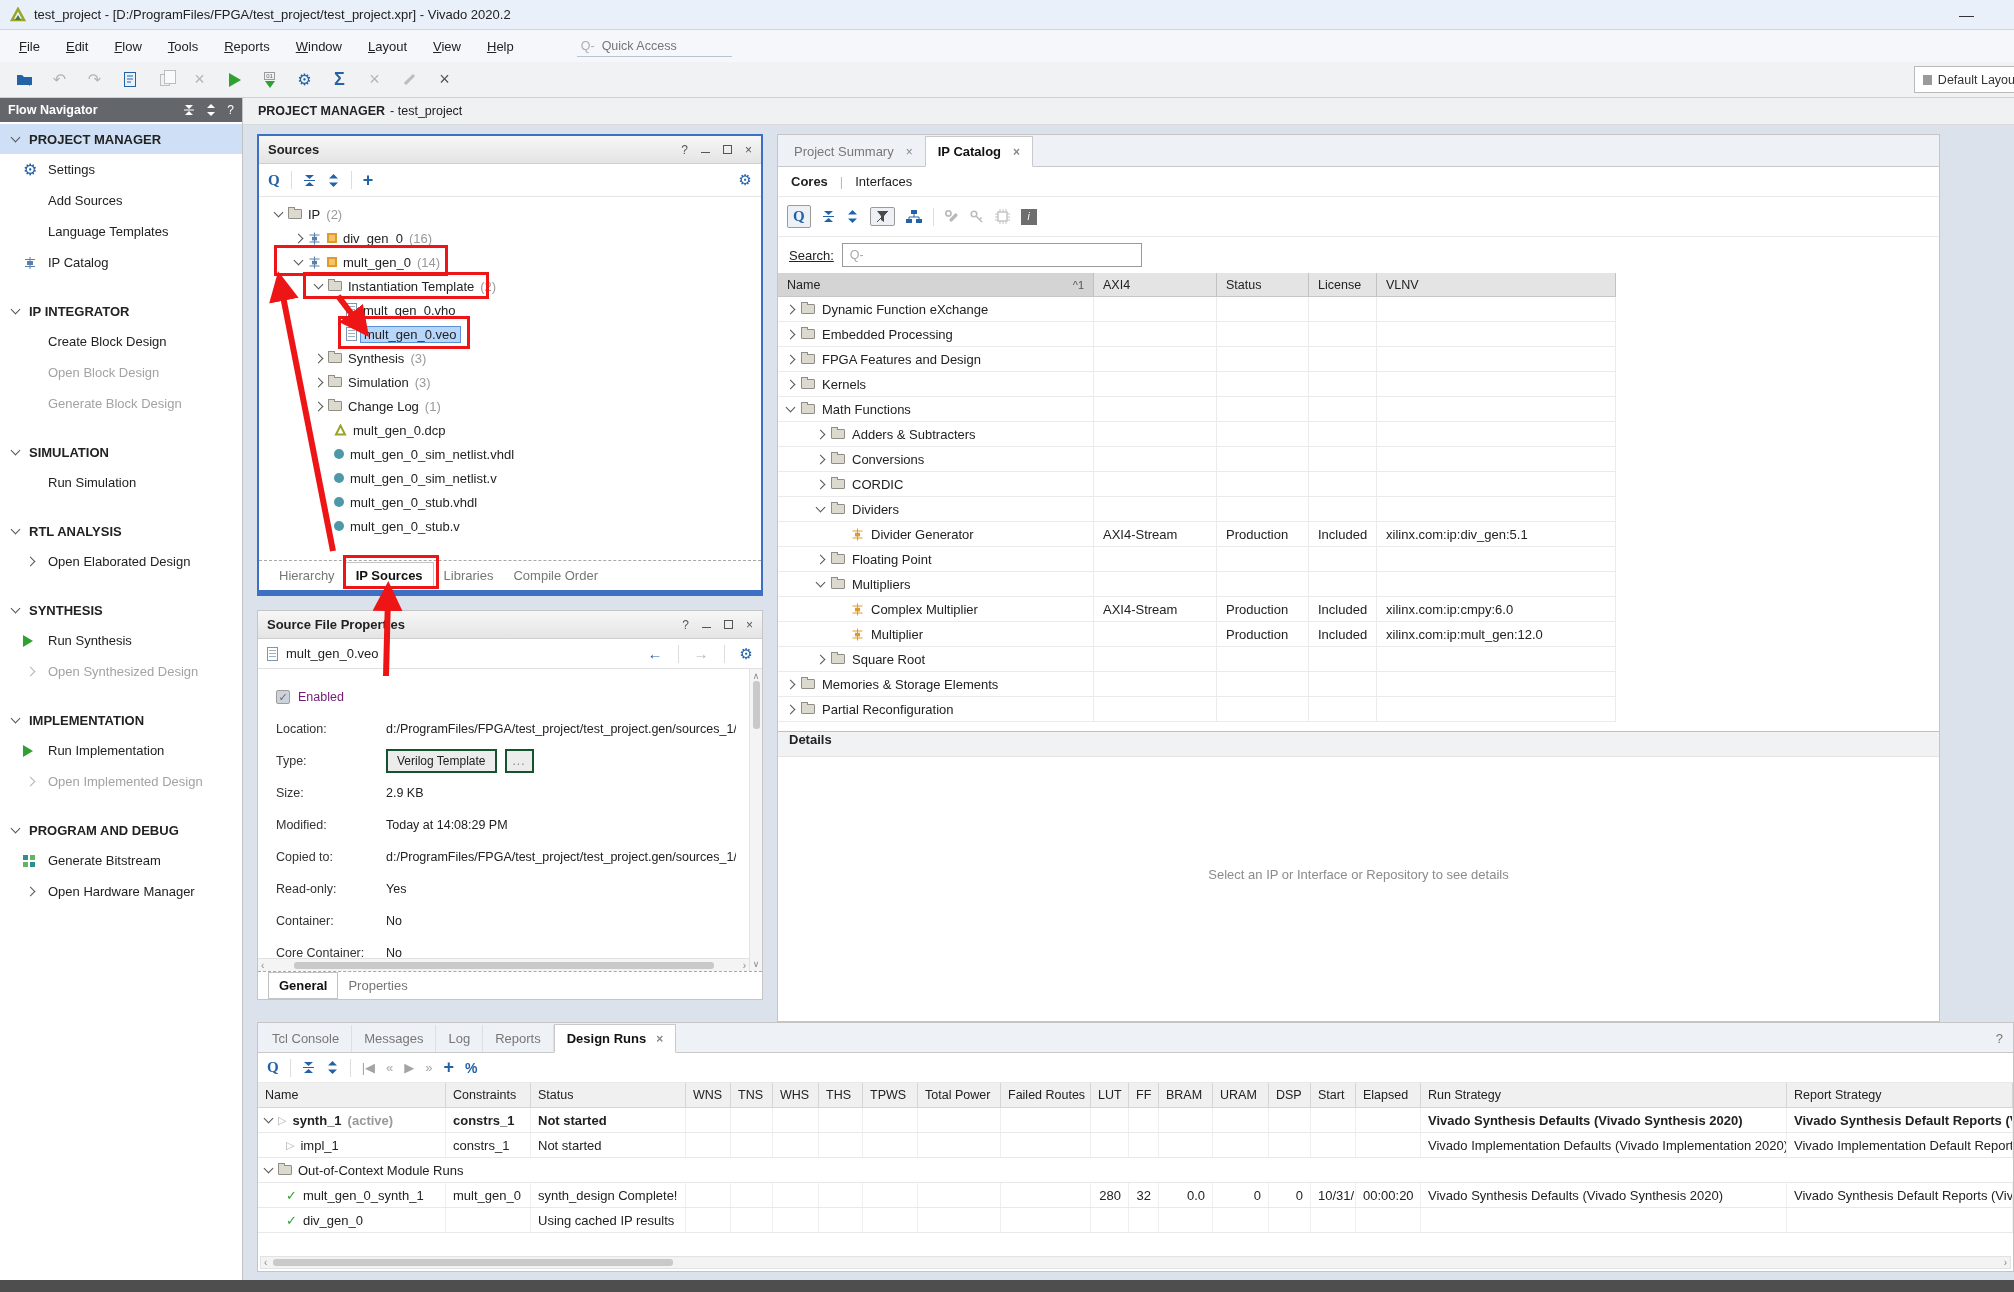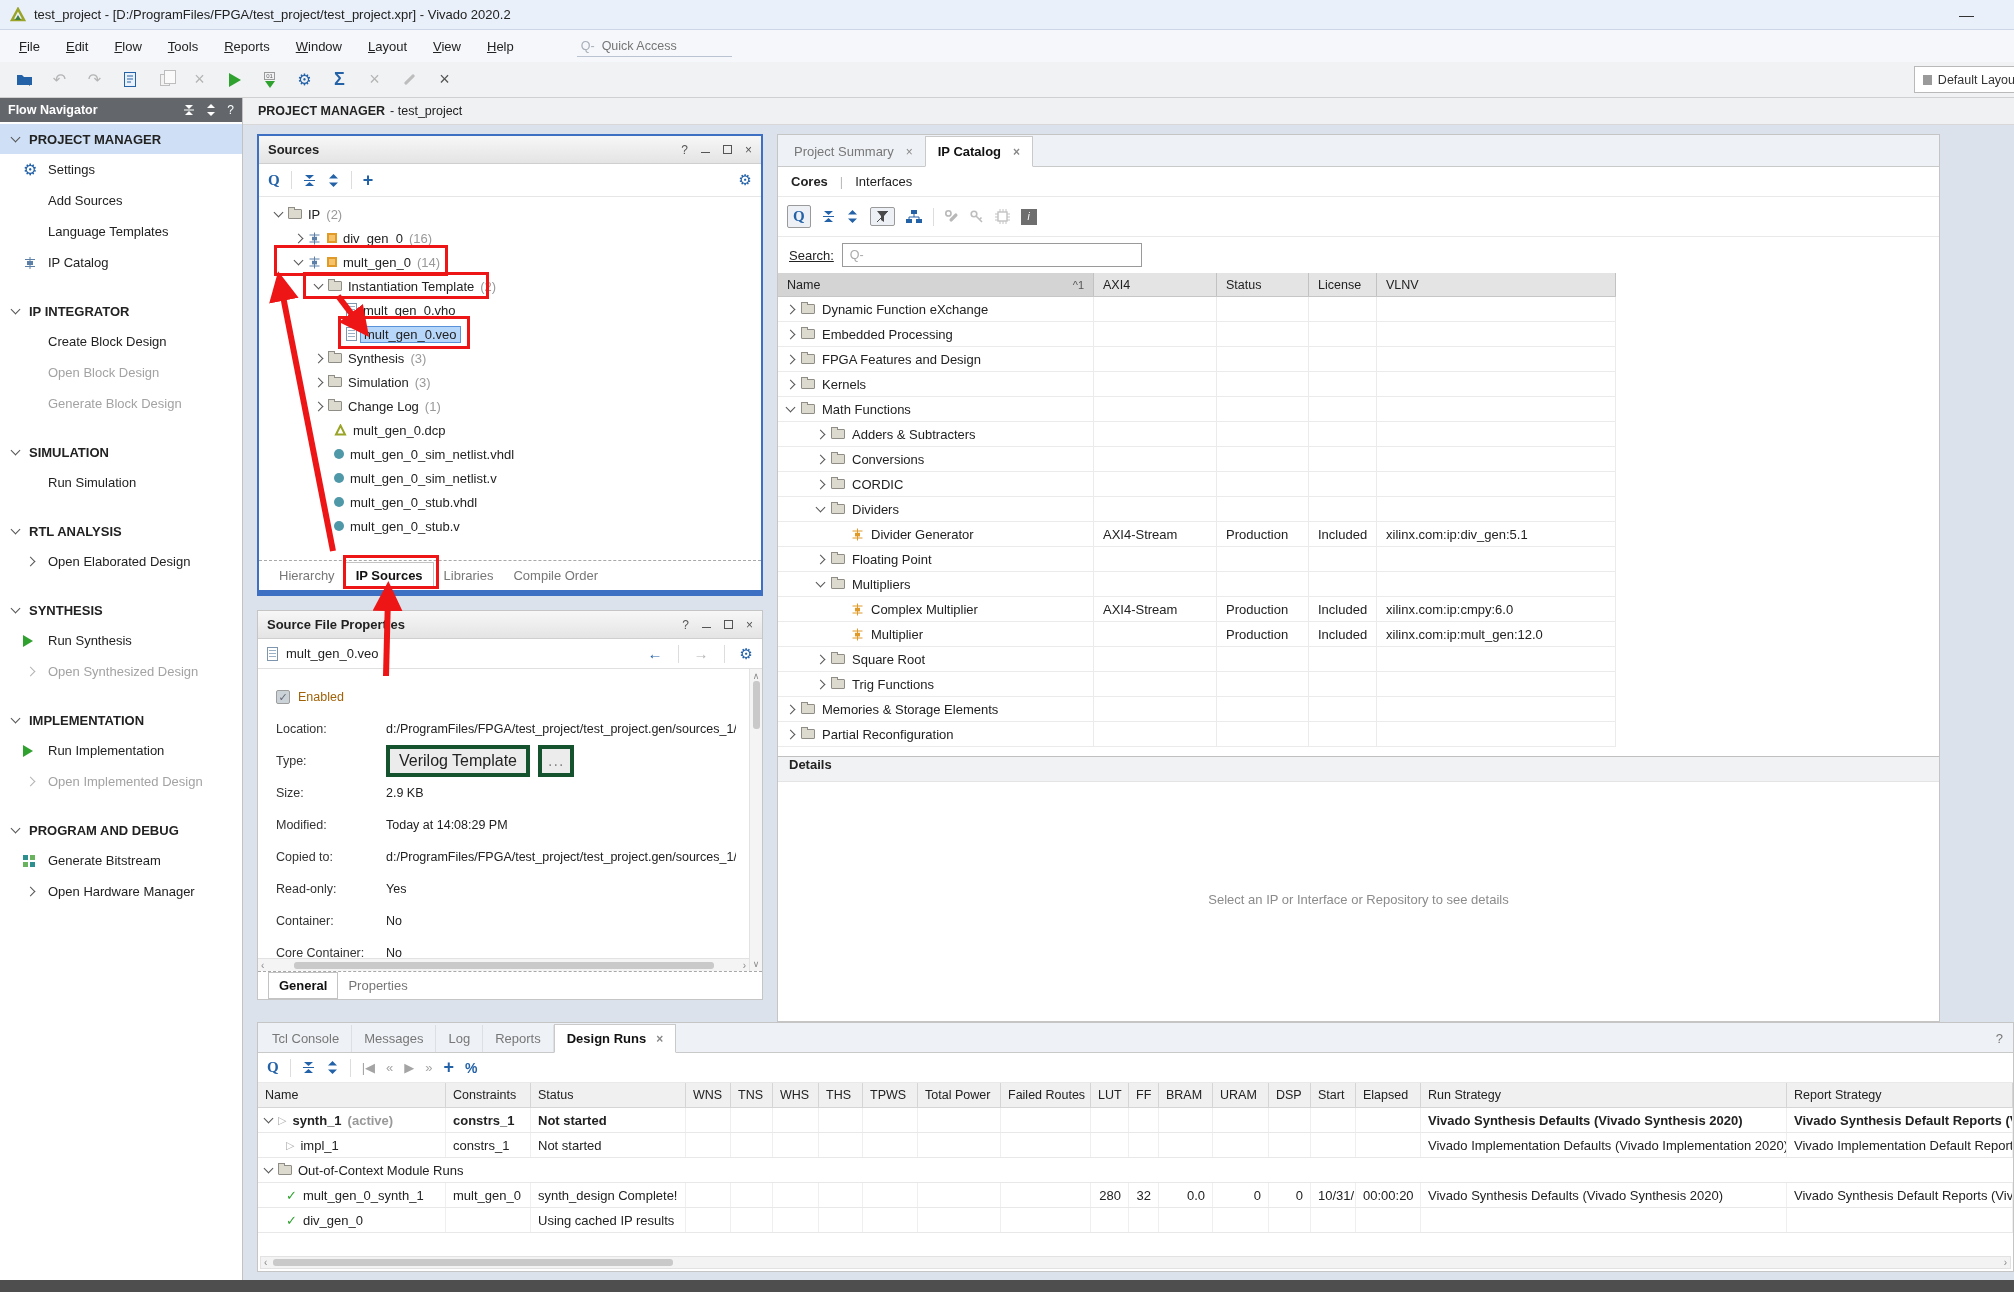--- a/index.html
+++ b/index.html
@@ -81,22 +81,22 @@
   .props{left:257px;top:610px;width:506px;height:390px}
   .frow{height:30px;border-bottom:1px solid #e0e0e0;display:flex;align-items:center;padding:0 9px;gap:8px;flex:none}
   .frow .fic{margin-left:auto;display:flex;gap:15px;align-items:center;font-size:15px}
   .bluearr{color:#2462a8;font-weight:bold}
   .gryarr{color:#b5b5b5;font-weight:bold}
   .pbody{flex:1;position:relative;padding:12px 0 0 18px;overflow:hidden}
   .prow{height:32px;display:flex;align-items:center;font-size:12.5px}
   .plab{width:110px;flex:none;color:#333}
   .pval{white-space:nowrap;overflow:hidden;width:350px}
   .cb{width:14px;height:14px;border:1px solid #9d9d9d;background:#ccd3d8;color:#667;font-size:11px;display:flex;align-items:center;justify-content:center;margin-right:8px;border-radius:2px}
-  .cb+span{color:#a16207}
-  .btn{border:4px solid #14532d;background:#ececec;padding:3px 9px;font-size:16px}
+  .cb+span{color:#701a75}
+  .btn{border:2px solid #14532d;background:#ececec;padding:3px 9px;font-size:12px}
   .btn.more{padding:3px 6px;color:#888;letter-spacing:1px;margin-left:8px}
   .vscroll{position:absolute;right:0;top:0;bottom:0;width:13px;background:#f4f4f4;border-left:1px solid #e2e2e2;display:flex;flex-direction:column;align-items:center;font-size:9px;color:#888;justify-content:space-between;padding:2px 0}
   .vthumb{width:7px;height:48px;background:#c9c9c9;border-radius:3px}
   .hscroll{position:absolute;left:0;right:13px;bottom:0;height:13px;background:#f4f4f4;border-top:1px solid #e2e2e2;display:flex;align-items:center;font-size:10px;color:#888;justify-content:space-between;padding:0 3px}
   .hthumb{height:7px;background:#c9c9c9;border-radius:3px;flex:1;margin:0 6px;max-width:420px}
 
   
   .catalog{left:777px;top:134px;width:1163px;height:888px}
   .ctabs{height:32px;background:#eef1f5;border-bottom:1px solid #c9c9c9;display:flex;align-items:flex-end;padding-left:4px;flex:none}
   .ctab{padding:7px 12px 7px;display:flex;gap:12px;color:#777;align-items:center}
@@ -817,31 +817,20 @@
             <span class="chev"></span>
             <span class="ico-folder"></span>
             <span>Square Root</span>
           </div>
           <div></div>
           <div></div>
           <div></div>
           <div></div>
         </div>
       <div class="crow">
-          <div class="n1">
-            <span class="chev"></span>
-            <span class="ico-folder"></span>
-            <span>Trig Functions</span>
-          </div>
-          <div></div>
-          <div></div>
-          <div></div>
-          <div></div>
-        </div>
-      <div class="crow">
           <div class="n0">
             <span class="chev"></span>
             <span class="ico-folder"></span>
             <span>Memories &amp; Storage Elements</span>
           </div>
           <div></div>
           <div></div>
           <div></div>
           <div></div>
         </div>

